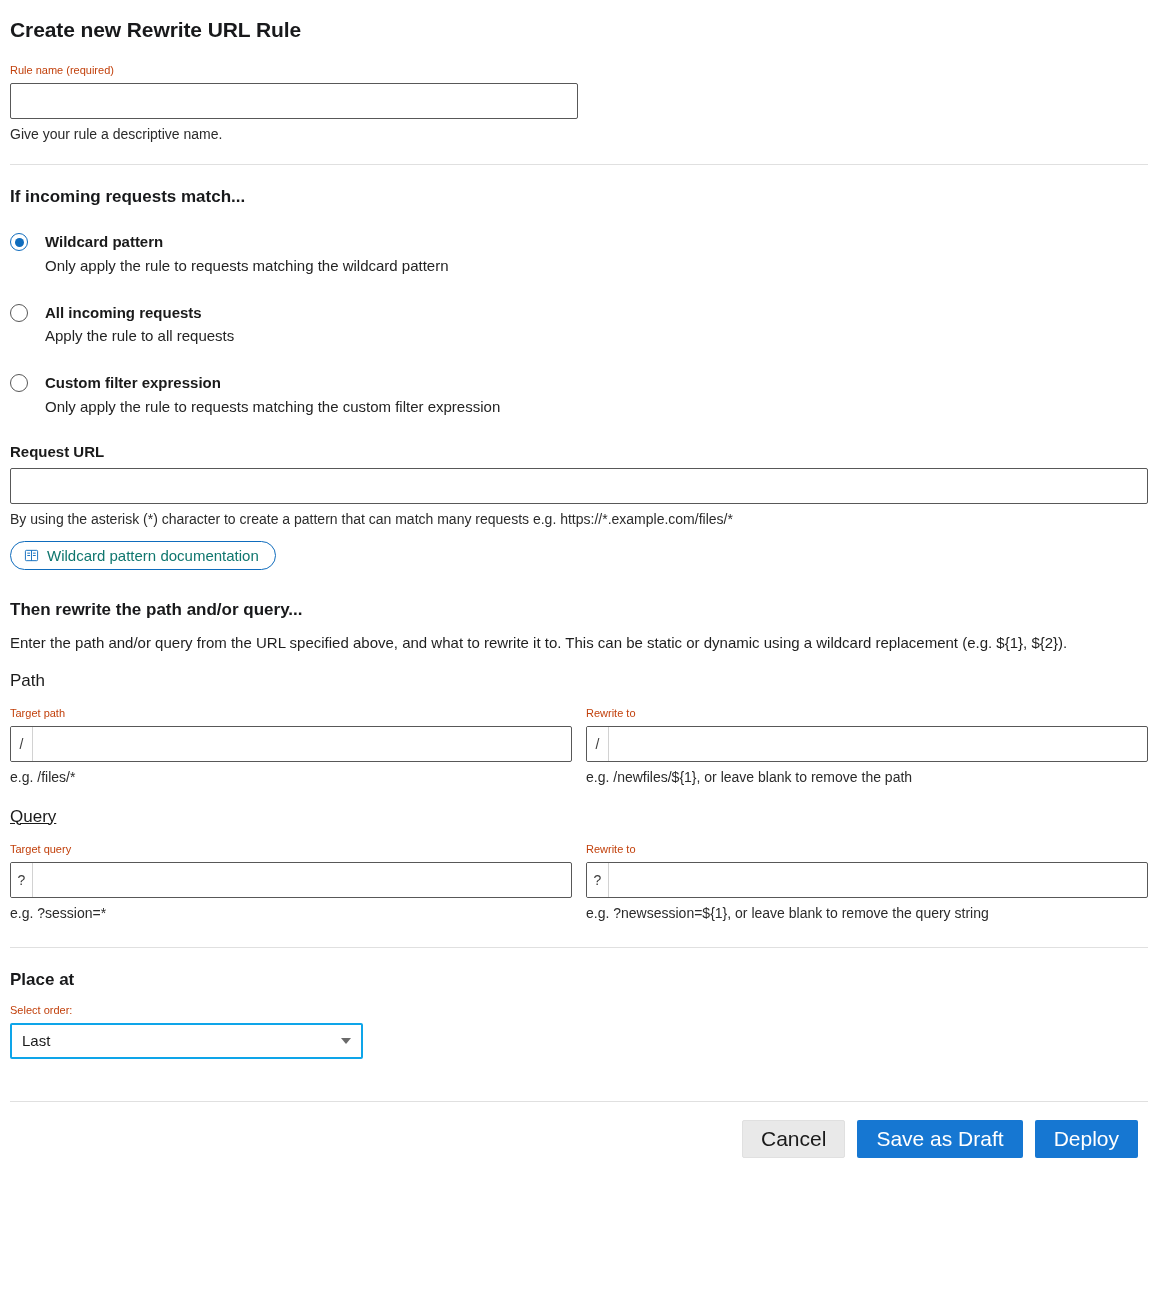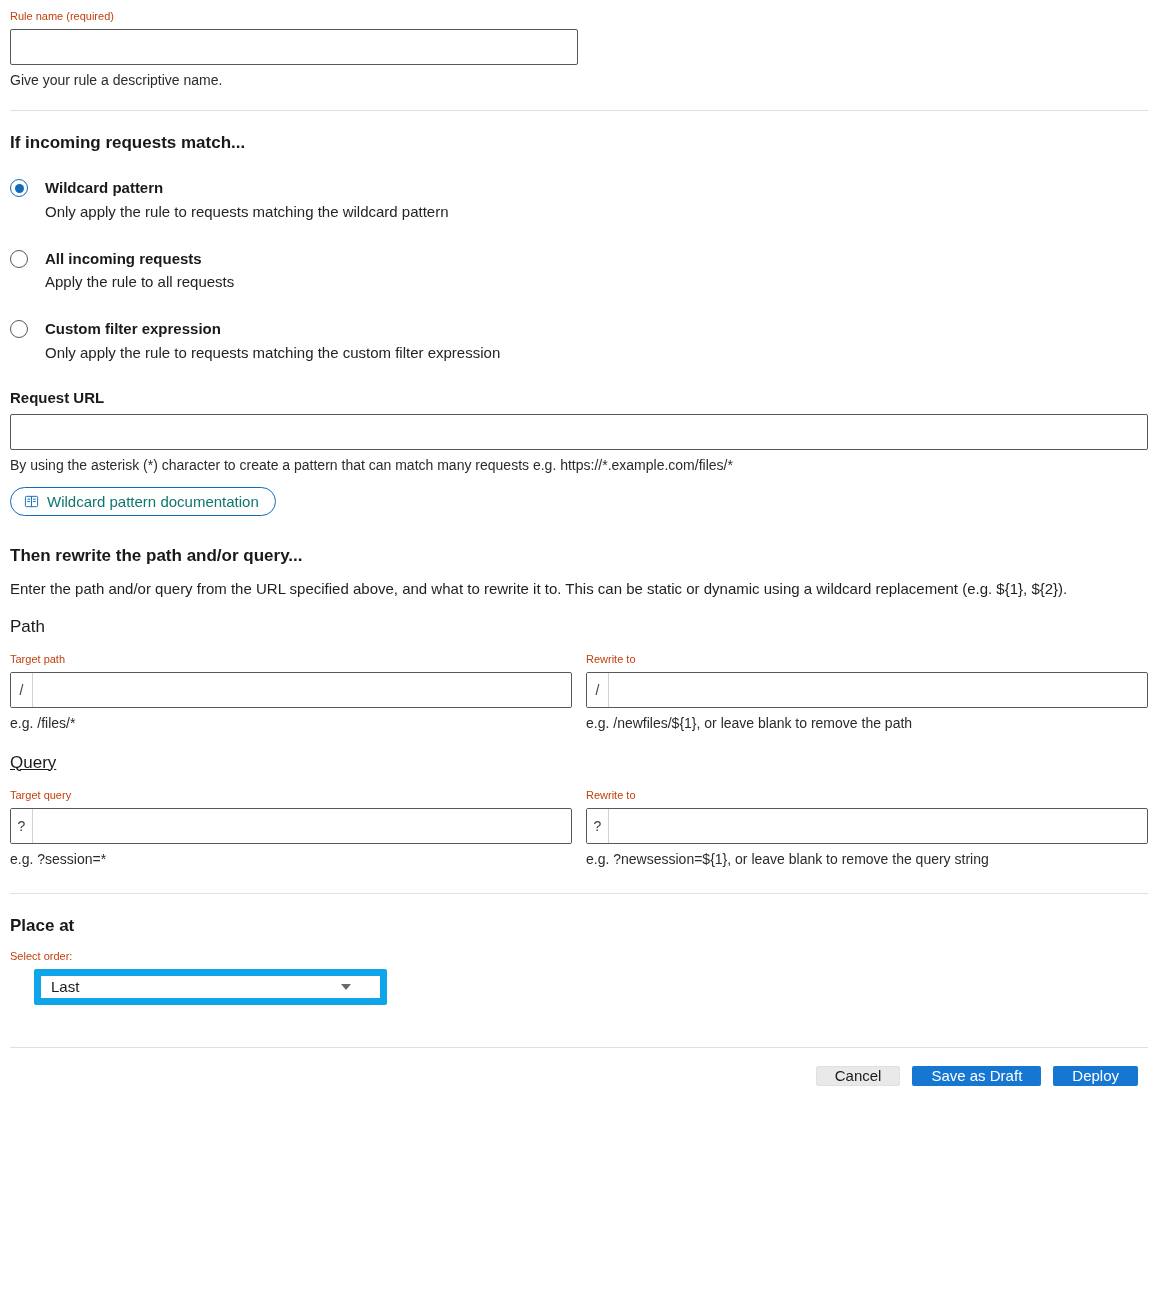--- a/index.html
+++ b/index.html
@@ -184,30 +184,29 @@
     margin-top: 7px;
   }
   .select-wrap {
     position: relative;
     width: 353px;
     height: 36px;
   }
   .select-box {
     width: 353px;
     height: 36px;
-    border: 7px solid #0ea5e9;
+    border: 2px solid #0ea5e9;
     border-radius: 2px;
     background: #fff;
     display: flex;
     align-items: center;
     padding: 0 10px;
     font-size: 15px;
     color: #1a1a1a;
     cursor: pointer;
-    margin-left: 24px;
   }
   .select-caret {
     position: absolute;
     right: 12px;
     top: 15px;
     width: 0;
     height: 0;
     border-left: 5px solid transparent;
     border-right: 5px solid transparent;
     border-top: 6px solid #6a6a6a;
@@ -215,45 +214,46 @@
   }
   .footer-bar {
     border-top: 1px solid #e0e0e0;
     margin-top: 24px;
     padding: 18px 10px 18px 0;
     display: flex;
     justify-content: flex-end;
     gap: 12px;
   }
   .btn {
-    height: 20px;
+    height: 38px;
     min-width: 80px;
     border-radius: 2px;
     border: 1px solid transparent;
     font-family: "Liberation Sans", sans-serif;
-    font-size: 15px;
+    font-size: 21px;
     cursor: pointer;
     padding: 0 18px;
   }
   .btn-secondary {
     background: #e9e9e9;
     color: #1a1a1a;
     border-color: #e0e0e0;
   }
   .btn-primary {
     background: #1677d2;
     color: #ffffff;
   }
   .spacer-18 { height: 18px; }
 </style>
 </head>
 <body>
 
 <div class="page">
 
+  <h1 class="page-title">Create new Rewrite URL Rule</h1>
 
   
   <div>
     <div class="field-label">Rule name (required)</div>
     <input class="text-input" id="rule-name-input" type="text" value="" placeholder="" style="">
     <div class="help-text">Give your rule a descriptive name.</div>
   </div>
 
   <hr class="divider">
 

